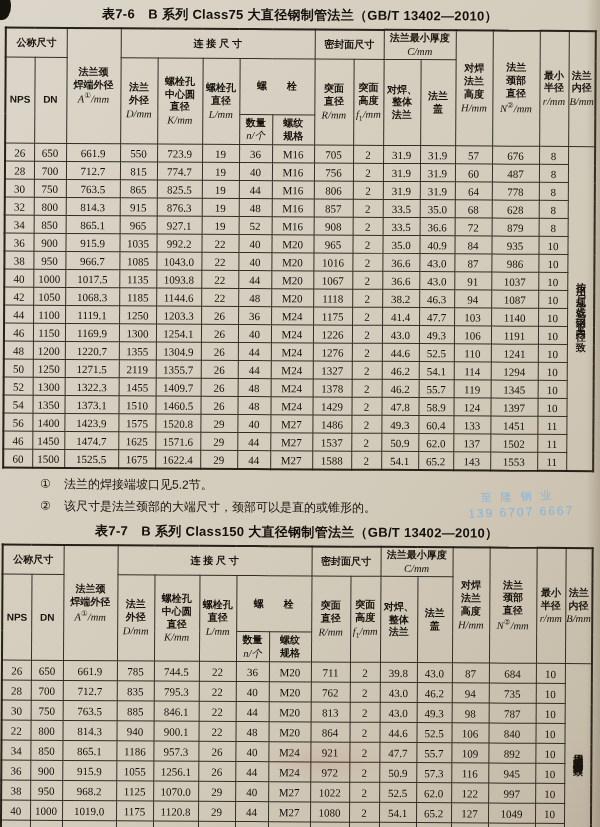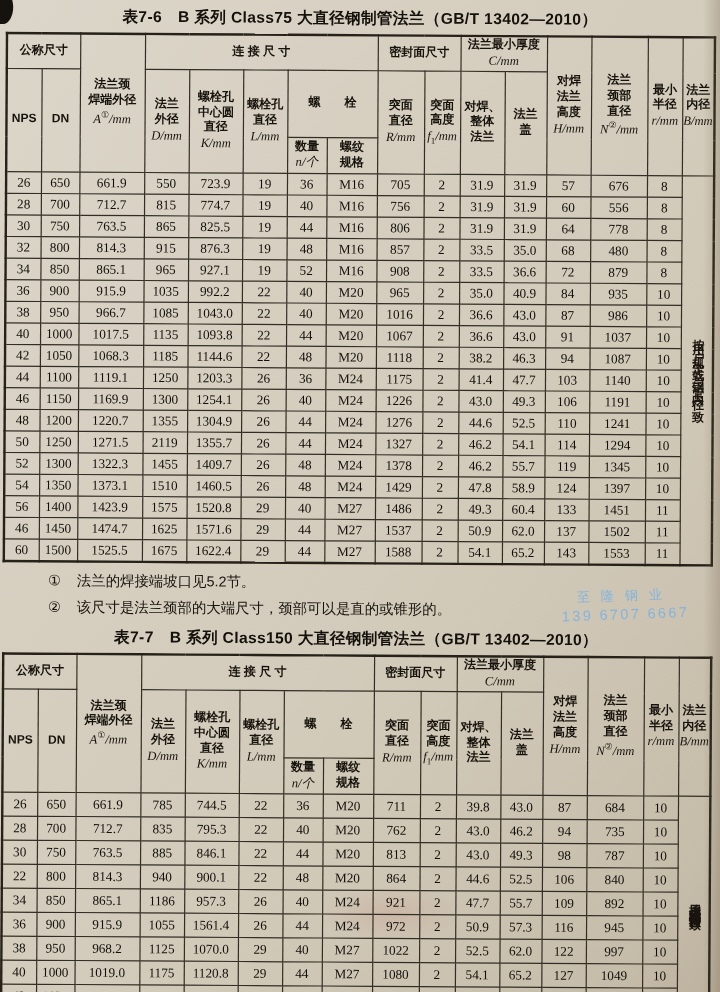--- a/index.html
+++ b/index.html
@@ -176,21 +176,21 @@
             <td class="num">815</td>
             <td class="num">774.7</td>
             <td class="num">19</td>
             <td class="num">40</td>
             <td class="num">M16</td>
             <td class="num">756</td>
             <td class="num">2</td>
             <td class="num">31.9</td>
             <td class="num">31.9</td>
             <td class="num">60</td>
-            <td class="num">556</td>
+            <td class="num">487</td>
             <td class="num">8</td>
           </tr>
           <tr>
             <td class="num">30</td>
             <td class="num">750</td>
             <td class="num">763.5</td>
             <td class="num">865</td>
             <td class="num">825.5</td>
             <td class="num">19</td>
             <td class="num">44</td>
@@ -210,21 +210,21 @@
             <td class="num">915</td>
             <td class="num">876.3</td>
             <td class="num">19</td>
             <td class="num">48</td>
             <td class="num">M16</td>
             <td class="num">857</td>
             <td class="num">2</td>
             <td class="num">33.5</td>
             <td class="num">35.0</td>
             <td class="num">68</td>
-            <td class="num">480</td>
+            <td class="num">628</td>
             <td class="num">8</td>
           </tr>
           <tr>
             <td class="num">34</td>
             <td class="num">850</td>
             <td class="num">865.1</td>
             <td class="num">965</td>
             <td class="num">927.1</td>
             <td class="num">19</td>
             <td class="num">52</td>
@@ -622,21 +622,21 @@
             <td class="num">55.7</td>
             <td class="num">109</td>
             <td class="num">892</td>
             <td class="num">10</td>
           </tr>
           <tr>
             <td class="num">36</td>
             <td class="num">900</td>
             <td class="num">915.9</td>
             <td class="num">1055</td>
-            <td class="num">1561.4</td>
+            <td class="num">1256.1</td>
             <td class="num">26</td>
             <td class="num">44</td>
             <td class="num">M24</td>
             <td class="num">972</td>
             <td class="num">2</td>
             <td class="num">50.9</td>
             <td class="num">57.3</td>
             <td class="num">116</td>
             <td class="num">945</td>
             <td class="num">10</td>

